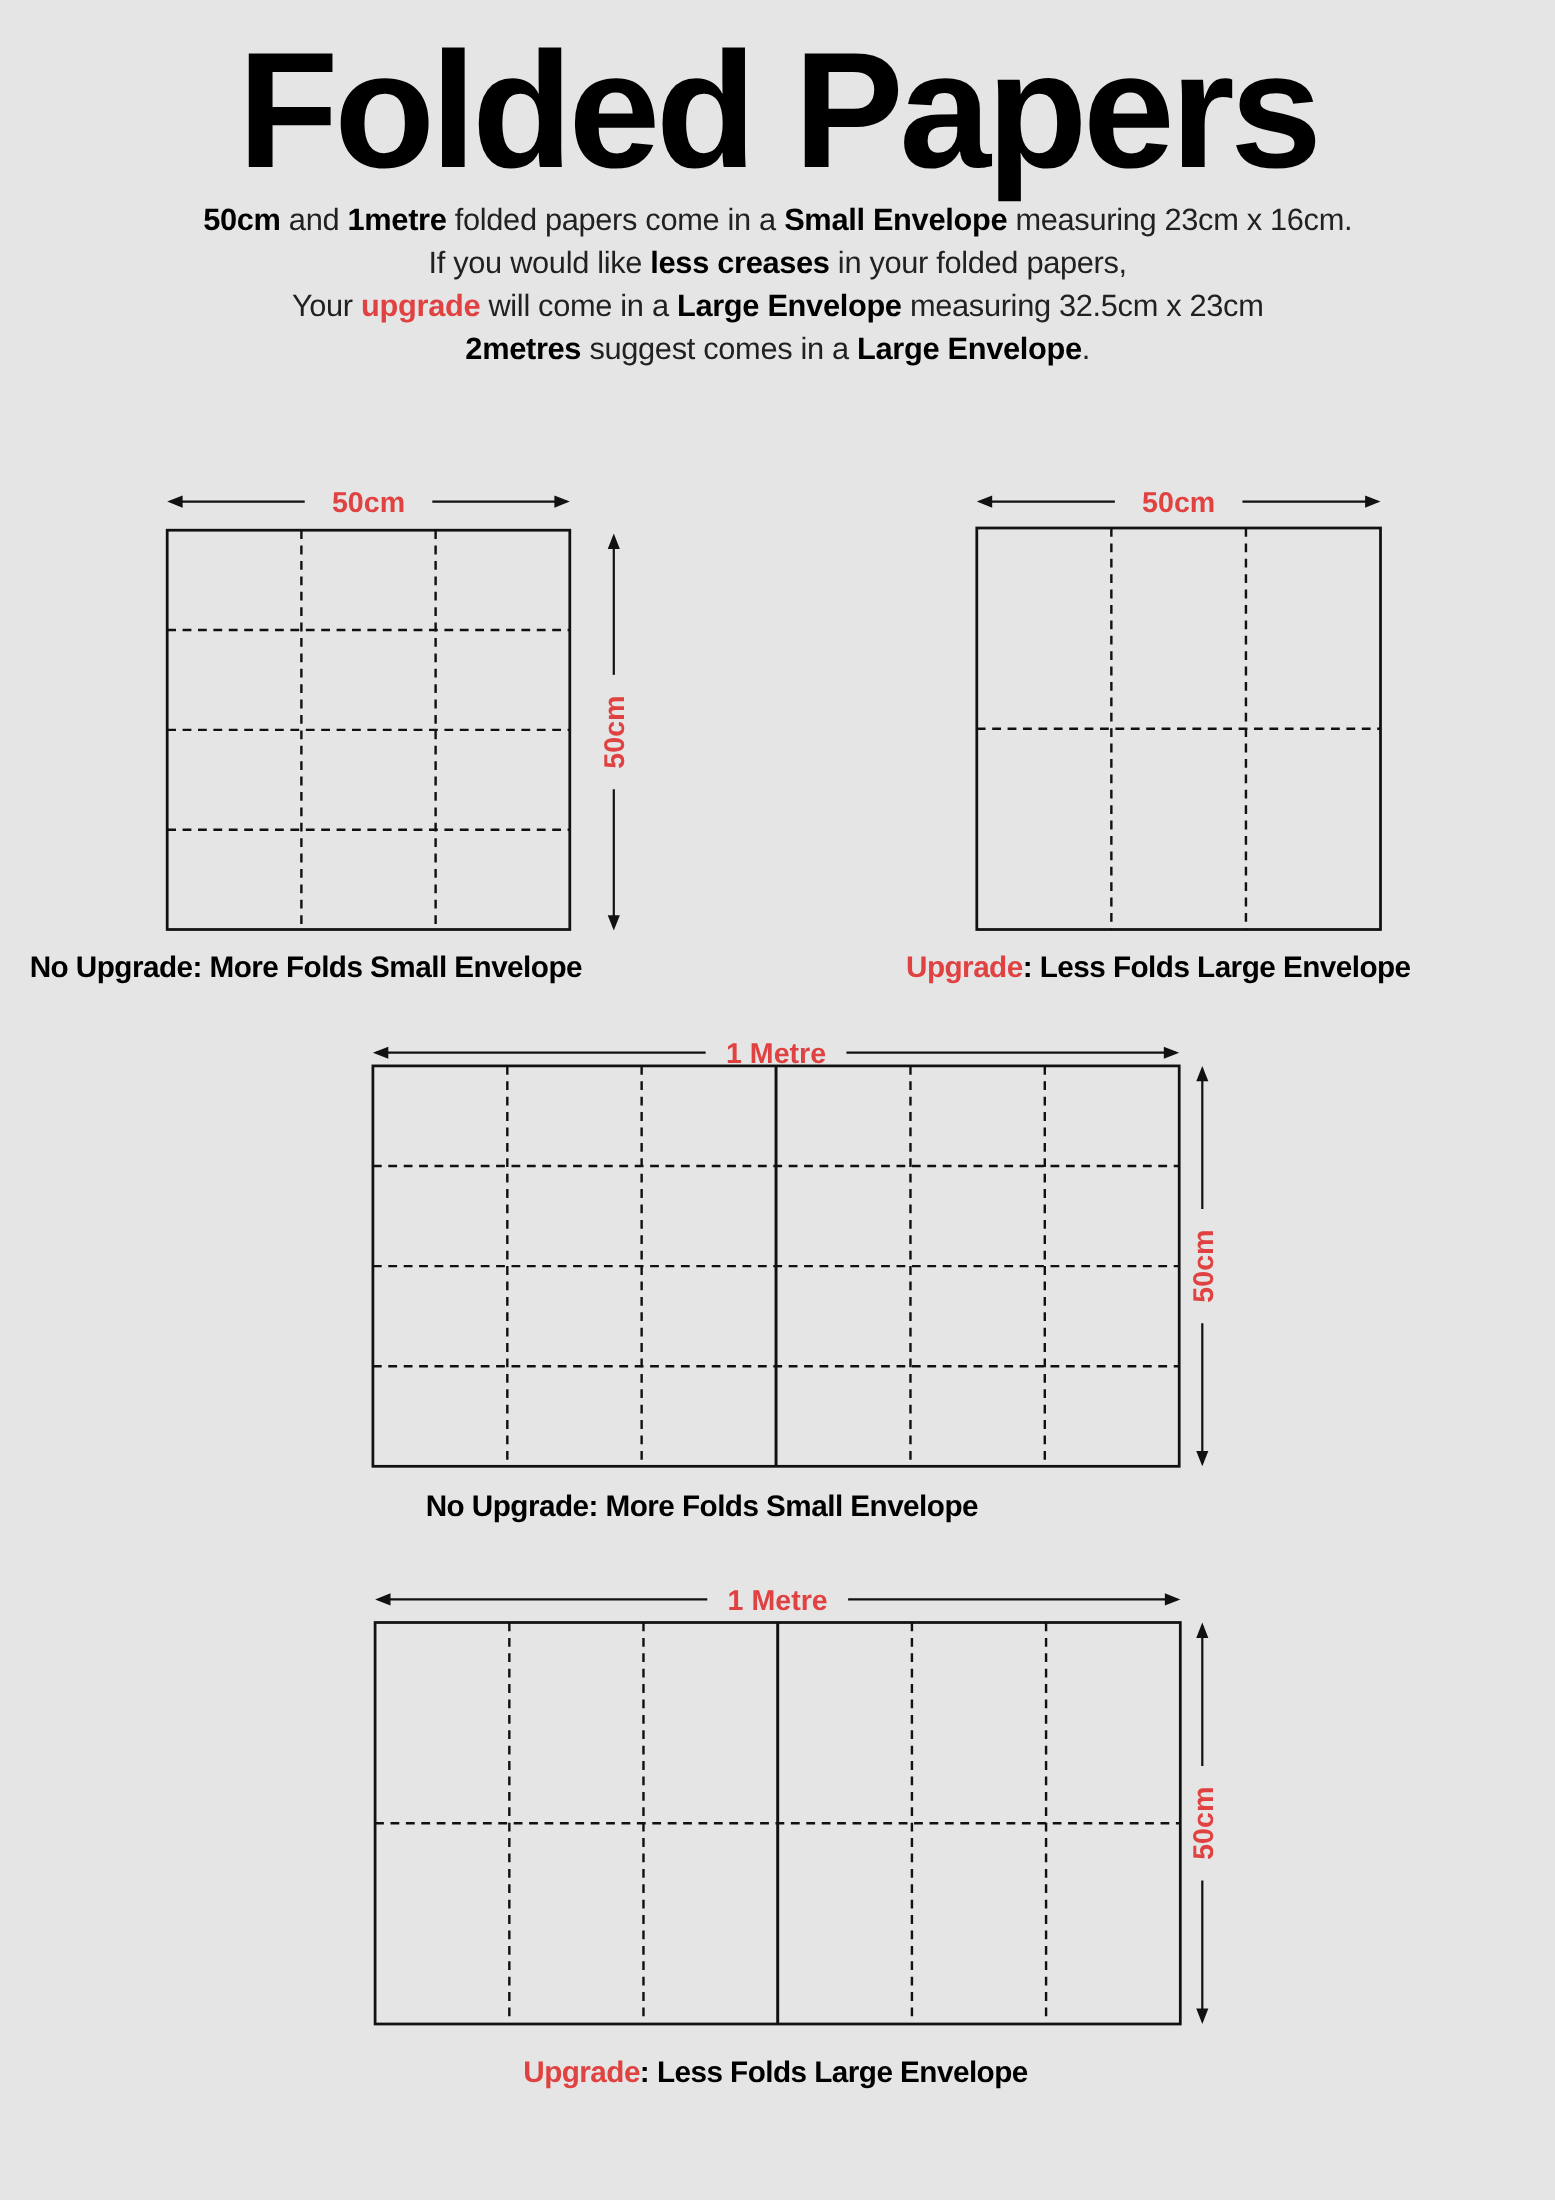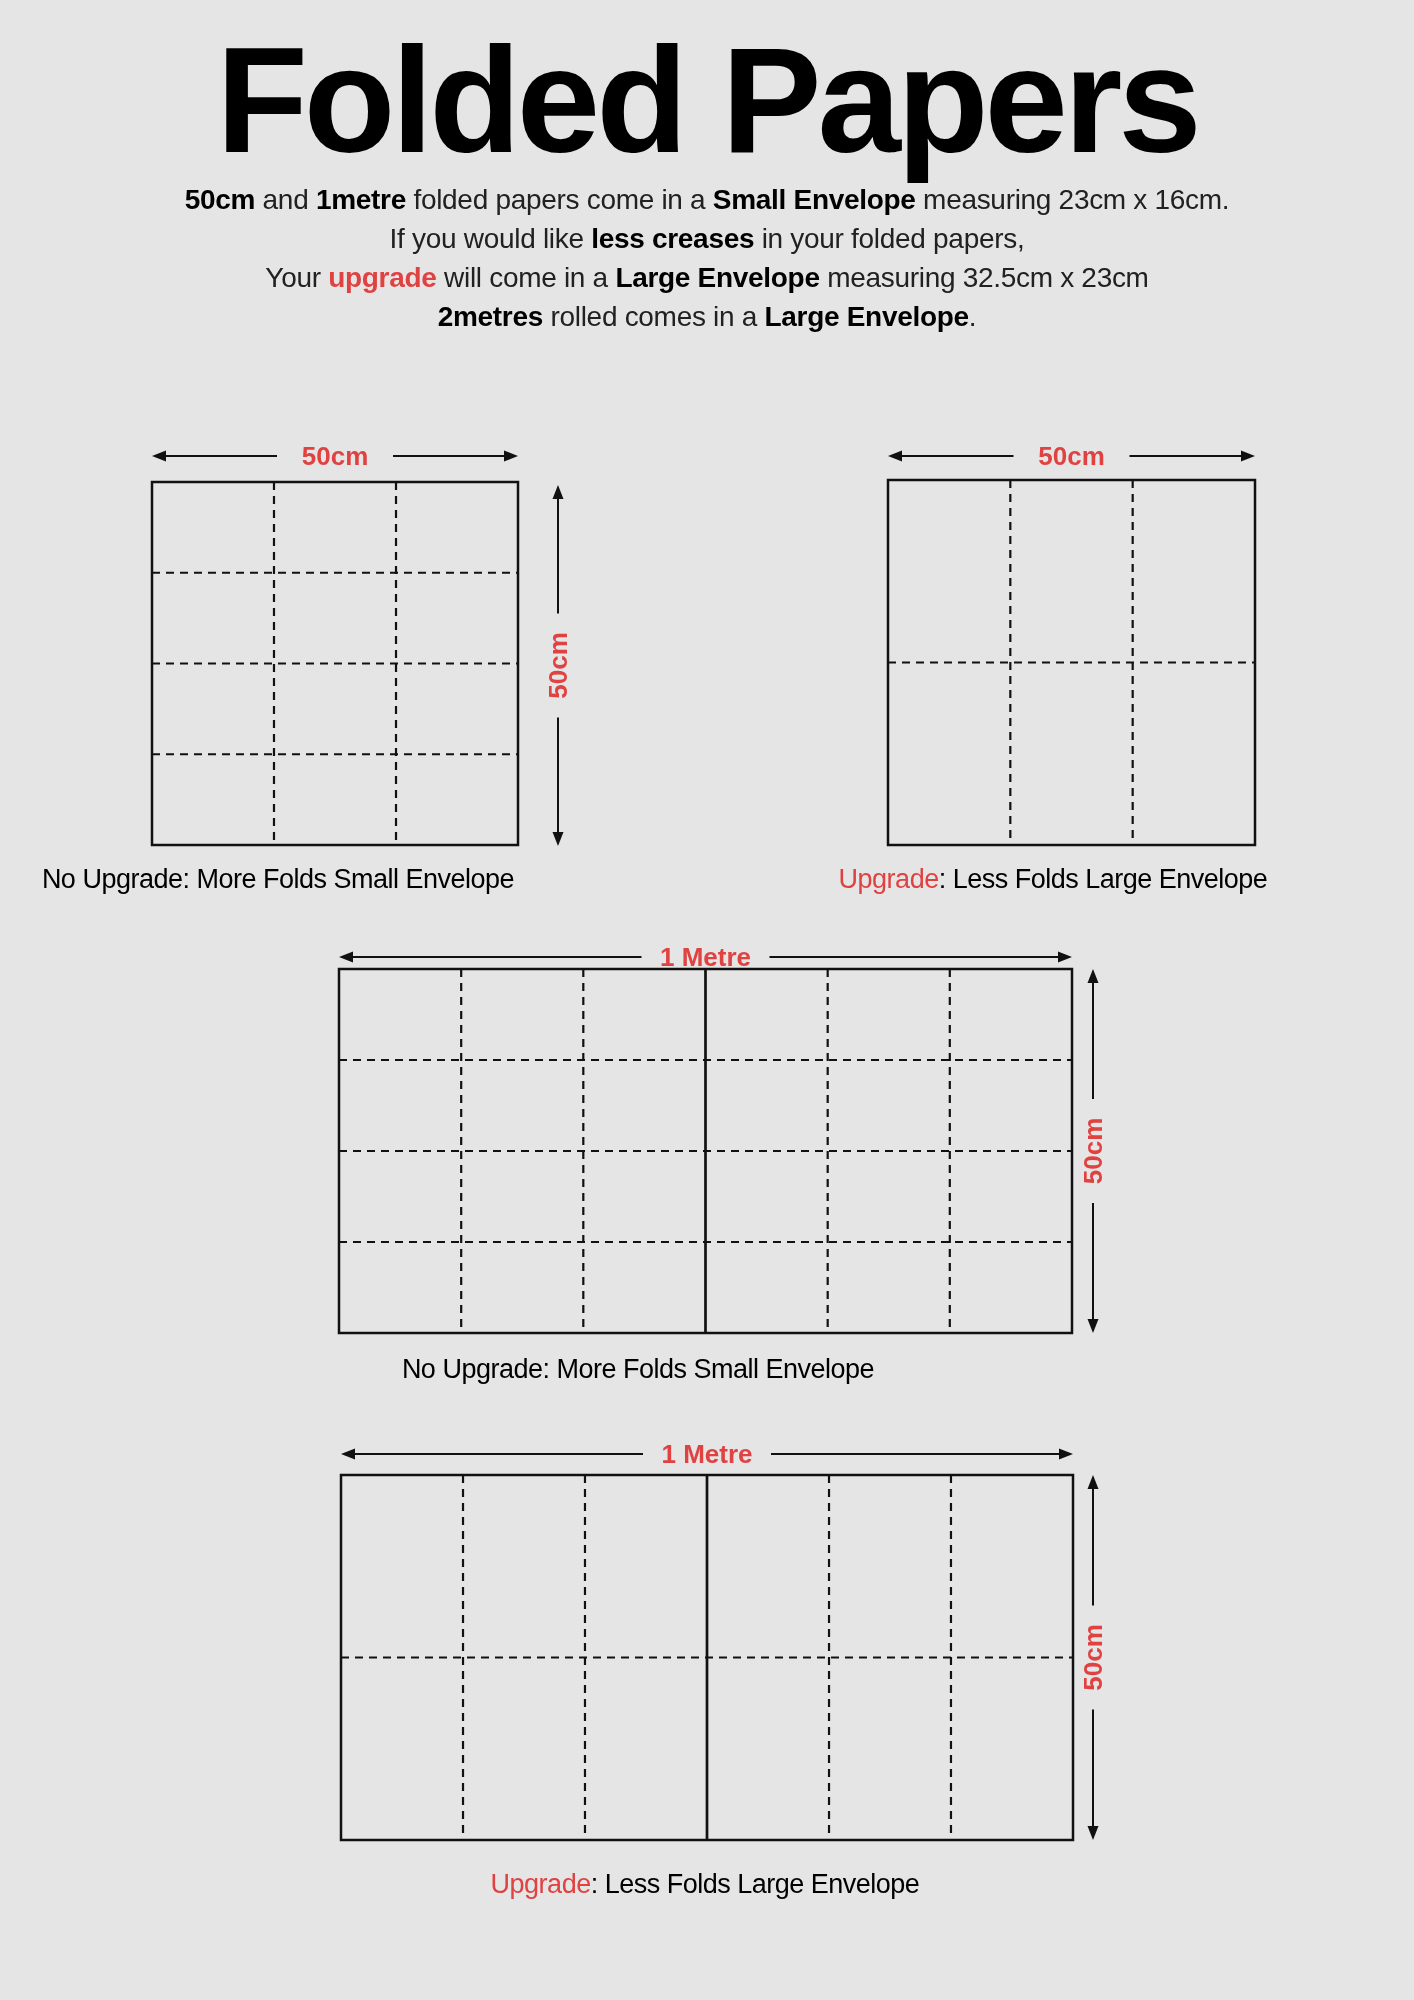--- a/index.html
+++ b/index.html
@@ -22,21 +22,21 @@
     text-align:center; font-size:28px; line-height:39px;
     letter-spacing:-0.3px; color:var(--text,#212121);
   }
   .intro .b  { font-weight:700; color:#000; }
   .intro .rb { font-weight:700; color:var(--red,#e04242); }
 
   .diagram { position:absolute; }
 
   .caption {
     position:absolute; text-align:center; white-space:nowrap;
-    font-size:27px; font-weight:400; letter-spacing:-0.5px; color:#000;
+    font-size:27px; font-weight:700; letter-spacing:-0.5px; color:#000;
   }
   .caption .red { color:var(--red,#e04242); }
 
   svg .paper { fill:none; stroke:var(--ink,#111); stroke-width:2.5; }
   svg .fold  { stroke:var(--ink,#111); stroke-width:2.2; stroke-dasharray:8 6; }
   svg .cut   { stroke:var(--ink,#111); stroke-width:2.7; }
   svg .aline { stroke:var(--ink,#111); stroke-width:2; }
   svg .ahead { fill:var(--ink,#111); }
   svg .dim   {
     fill:var(--red,#e04242);
@@ -48,21 +48,21 @@
 <body>
 
 <div class="page">
 
   <h1 class="title">Folded Papers</h1>
 
   <div class="intro">
       <div><span class="b">50cm</span><span class=""> and </span><span class="b">1metre</span><span class=""> folded papers come in a </span><span class="b">Small Envelope</span><span class=""> measuring 23cm x 16cm.</span></div>
       <div><span class="">If you would like </span><span class="b">less creases</span><span class=""> in your folded papers,</span></div>
       <div><span class="">Your </span><span class="rb">upgrade</span><span class=""> will come in a </span><span class="b">Large Envelope</span><span class=""> measuring 32.5cm x 23cm</span></div>
-      <div><span class="b">2metres</span><span class=""> rolled comes in a </span><span class="b">Large Envelope</span><span class="">.</span></div>
+      <div><span class="b">2metres</span><span class=""> suggest comes in a </span><span class="b">Large Envelope</span><span class="">.</span></div>
     </div>
 
   <div class="diagram" style="left:140px; top:440px;"><svg width="450" height="420">
         <rect x="12" y="42" width="366" height="363" class="paper"></rect>
         <line x1="133.9878" y1="42" x2="133.9878" y2="405" class="fold"></line>
         <line x1="256.0122" y1="42" x2="256.0122" y2="405" class="fold"></line>
         <line x1="12" y1="132.75" x2="378" y2="132.75" class="fold"></line>
         <line x1="12" y1="223.5" x2="378" y2="223.5" class="fold"></line>
         <line x1="12" y1="314.25" x2="378" y2="314.25" class="fold"></line>
         <line x1="15" y1="16" x2="137" y2="16" class="aline"></line>

